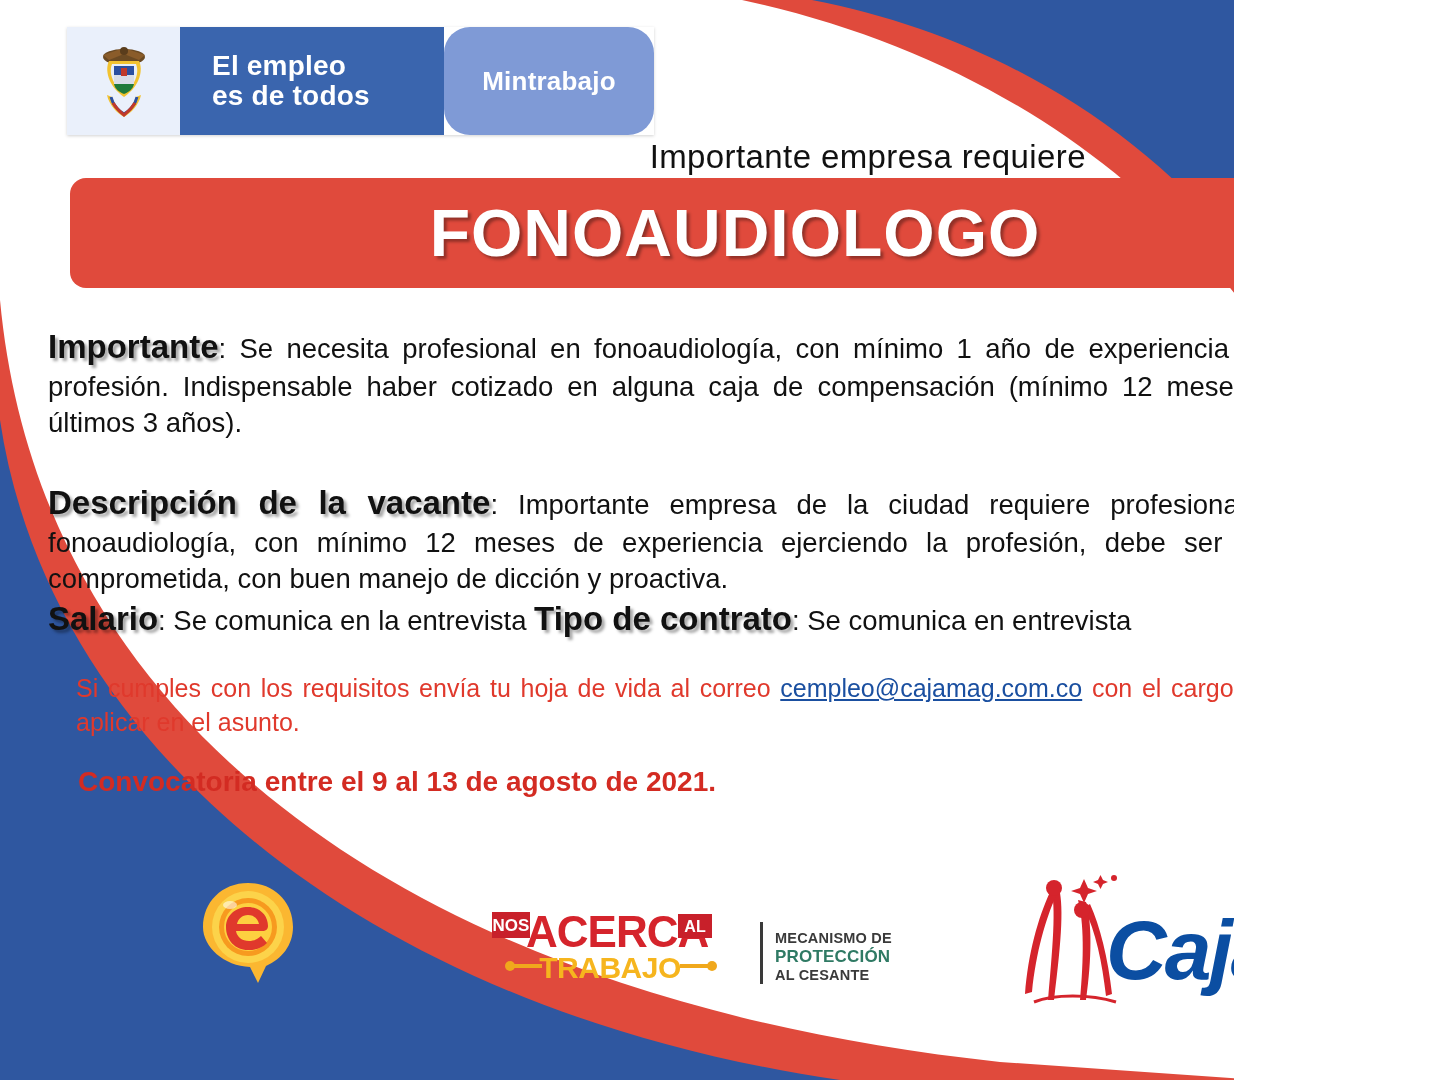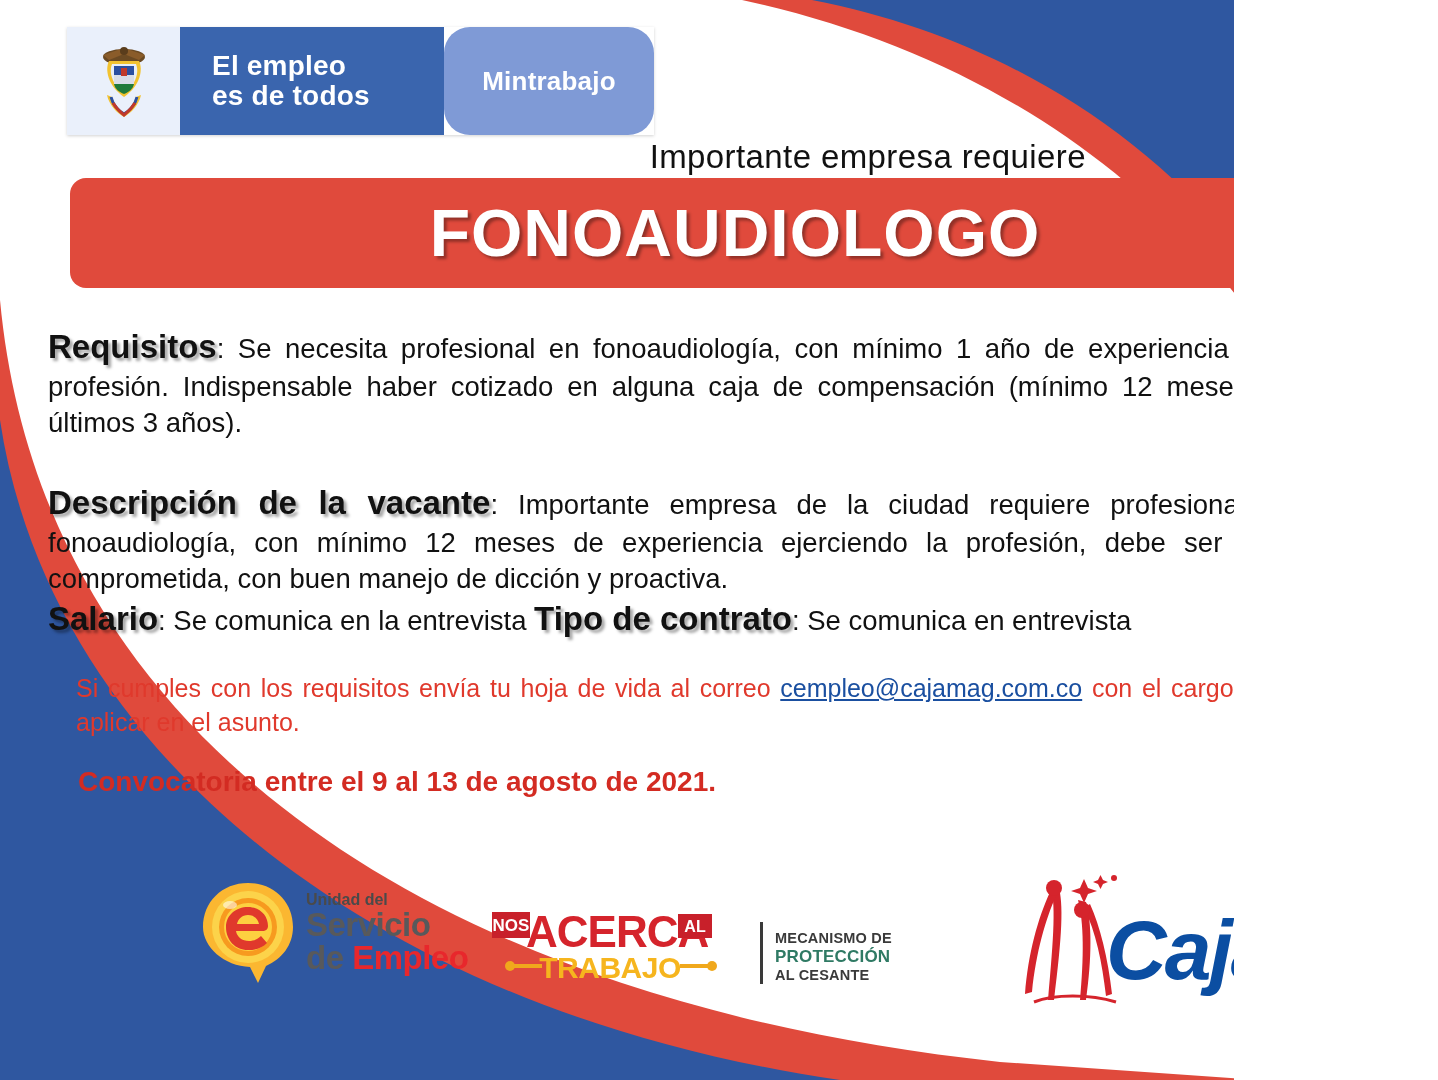--- a/index.html
+++ b/index.html
@@ -207,21 +207,21 @@
     <div class="gov-min">Mintrabajo</div>
   </div>
 
   <div class="eyebrow">Importante empresa requiere</div>
 
   <div class="title-bar">
     <span class="title-text">FONOAUDIOLOGO</span>
   </div>
 
   <div class="body-block blk-req">
-    <span class="lead lead-req">Requisitos</span><span class="lead-sep">: </span><span>Se necesita profesional en fonoaudiología, con mínimo 1 año de experiencia ejerciendo la profesión. Indispensable haber cotizado en alguna caja de compensación (mínimo 12 meses durante los últimos 3 años).</span>
+    <span class="lead lead-req">Importante</span><span class="lead-sep">: </span><span>Se necesita profesional en fonoaudiología, con mínimo 1 año de experiencia ejerciendo la profesión. Indispensable haber cotizado en alguna caja de compensación (mínimo 12 meses durante los últimos 3 años).</span>
   </div>
 
   <div class="body-block blk-desc">
     <span class="lead lead-desc">Descripción de la vacante</span><span>: </span><span>Importante empresa de la ciudad requiere profesional titulado en fonoaudiología, con mínimo 12 meses de experiencia ejerciendo la profesión, debe ser una persona comprometida, con buen manejo de dicción y proactiva.</span>
   </div>
 
   <div class="body-block blk-sal">
     <span class="lead lead-sal">Salario</span><span>: </span><span>Se comunica en la entrevista </span><span class="lead2">Tipo de contrato</span><span>: </span><span>Se comunica en entrevista</span>
   </div>
 
@@ -235,25 +235,20 @@
 
     <div class="logo lg-empleo">
       <svg class="emp-pin" viewBox="0 0 96 104">
         <path d="M48 2 C74 2 93 21 93 46 C93 64 82 78 66 85 L58 102 L50 86 C24 85 3 66 3 46 C3 21 22 2 48 2 Z" fill="#fbb731"></path>
         <circle cx="48" cy="46" r="36" fill="#fcd34a"></circle>
         <circle cx="48" cy="46" r="29" fill="#f79a1f"></circle>
         <circle cx="48" cy="46" r="24" fill="#fdd040"></circle>
         <path d="M48 26 C59 26 68 34 68 45 C68 48 66 50 62 50 L36 50 C37 56 42 60 49 60 C54 60 58 58 61 55 L67 62 C62 67 56 69 48 69 C35 69 26 59 26 46 C26 34 36 26 48 26 Z M48 34 C42 34 38 38 37 43 L59 43 C58 38 54 34 48 34 Z" fill="#e0392c"></path>
         <ellipse cx="30" cy="24" rx="7" ry="4" fill="#ffffff" opacity=".55"></ellipse>
       </svg>
-      <div class="emp-words">
-        <div class="emp-l1">Unidad del</div>
-        <div class="emp-l2">Servicio</div>
-        <div class="emp-l3"><span>de </span><span class="emp-red">Empleo</span></div>
-      </div>
     </div>
 
     <div class="logo lg-acerca">
       <svg viewBox="0 0 240 90" width="240" height="90">
         <rect x="2" y="22" width="38" height="26" fill="#c8202a"></rect>
         <text x="21" y="41" font-family="Liberation Sans, sans-serif" font-size="17" font-weight="bold" fill="#ffffff" text-anchor="middle">NOS</text>
         <text x="36" y="57" font-family="Liberation Sans, sans-serif" font-size="44" font-weight="bold" fill="#d5242c" letter-spacing="-1">ACERCA</text>
         <rect x="188" y="24" width="34" height="24" fill="#c8202a"></rect>
         <text x="205" y="42" font-family="Liberation Sans, sans-serif" font-size="16" font-weight="bold" fill="#ffffff" text-anchor="middle">AL</text>
         <line x1="24" y1="76" x2="52" y2="76" stroke="#f0a81c" stroke-width="4"></line>

